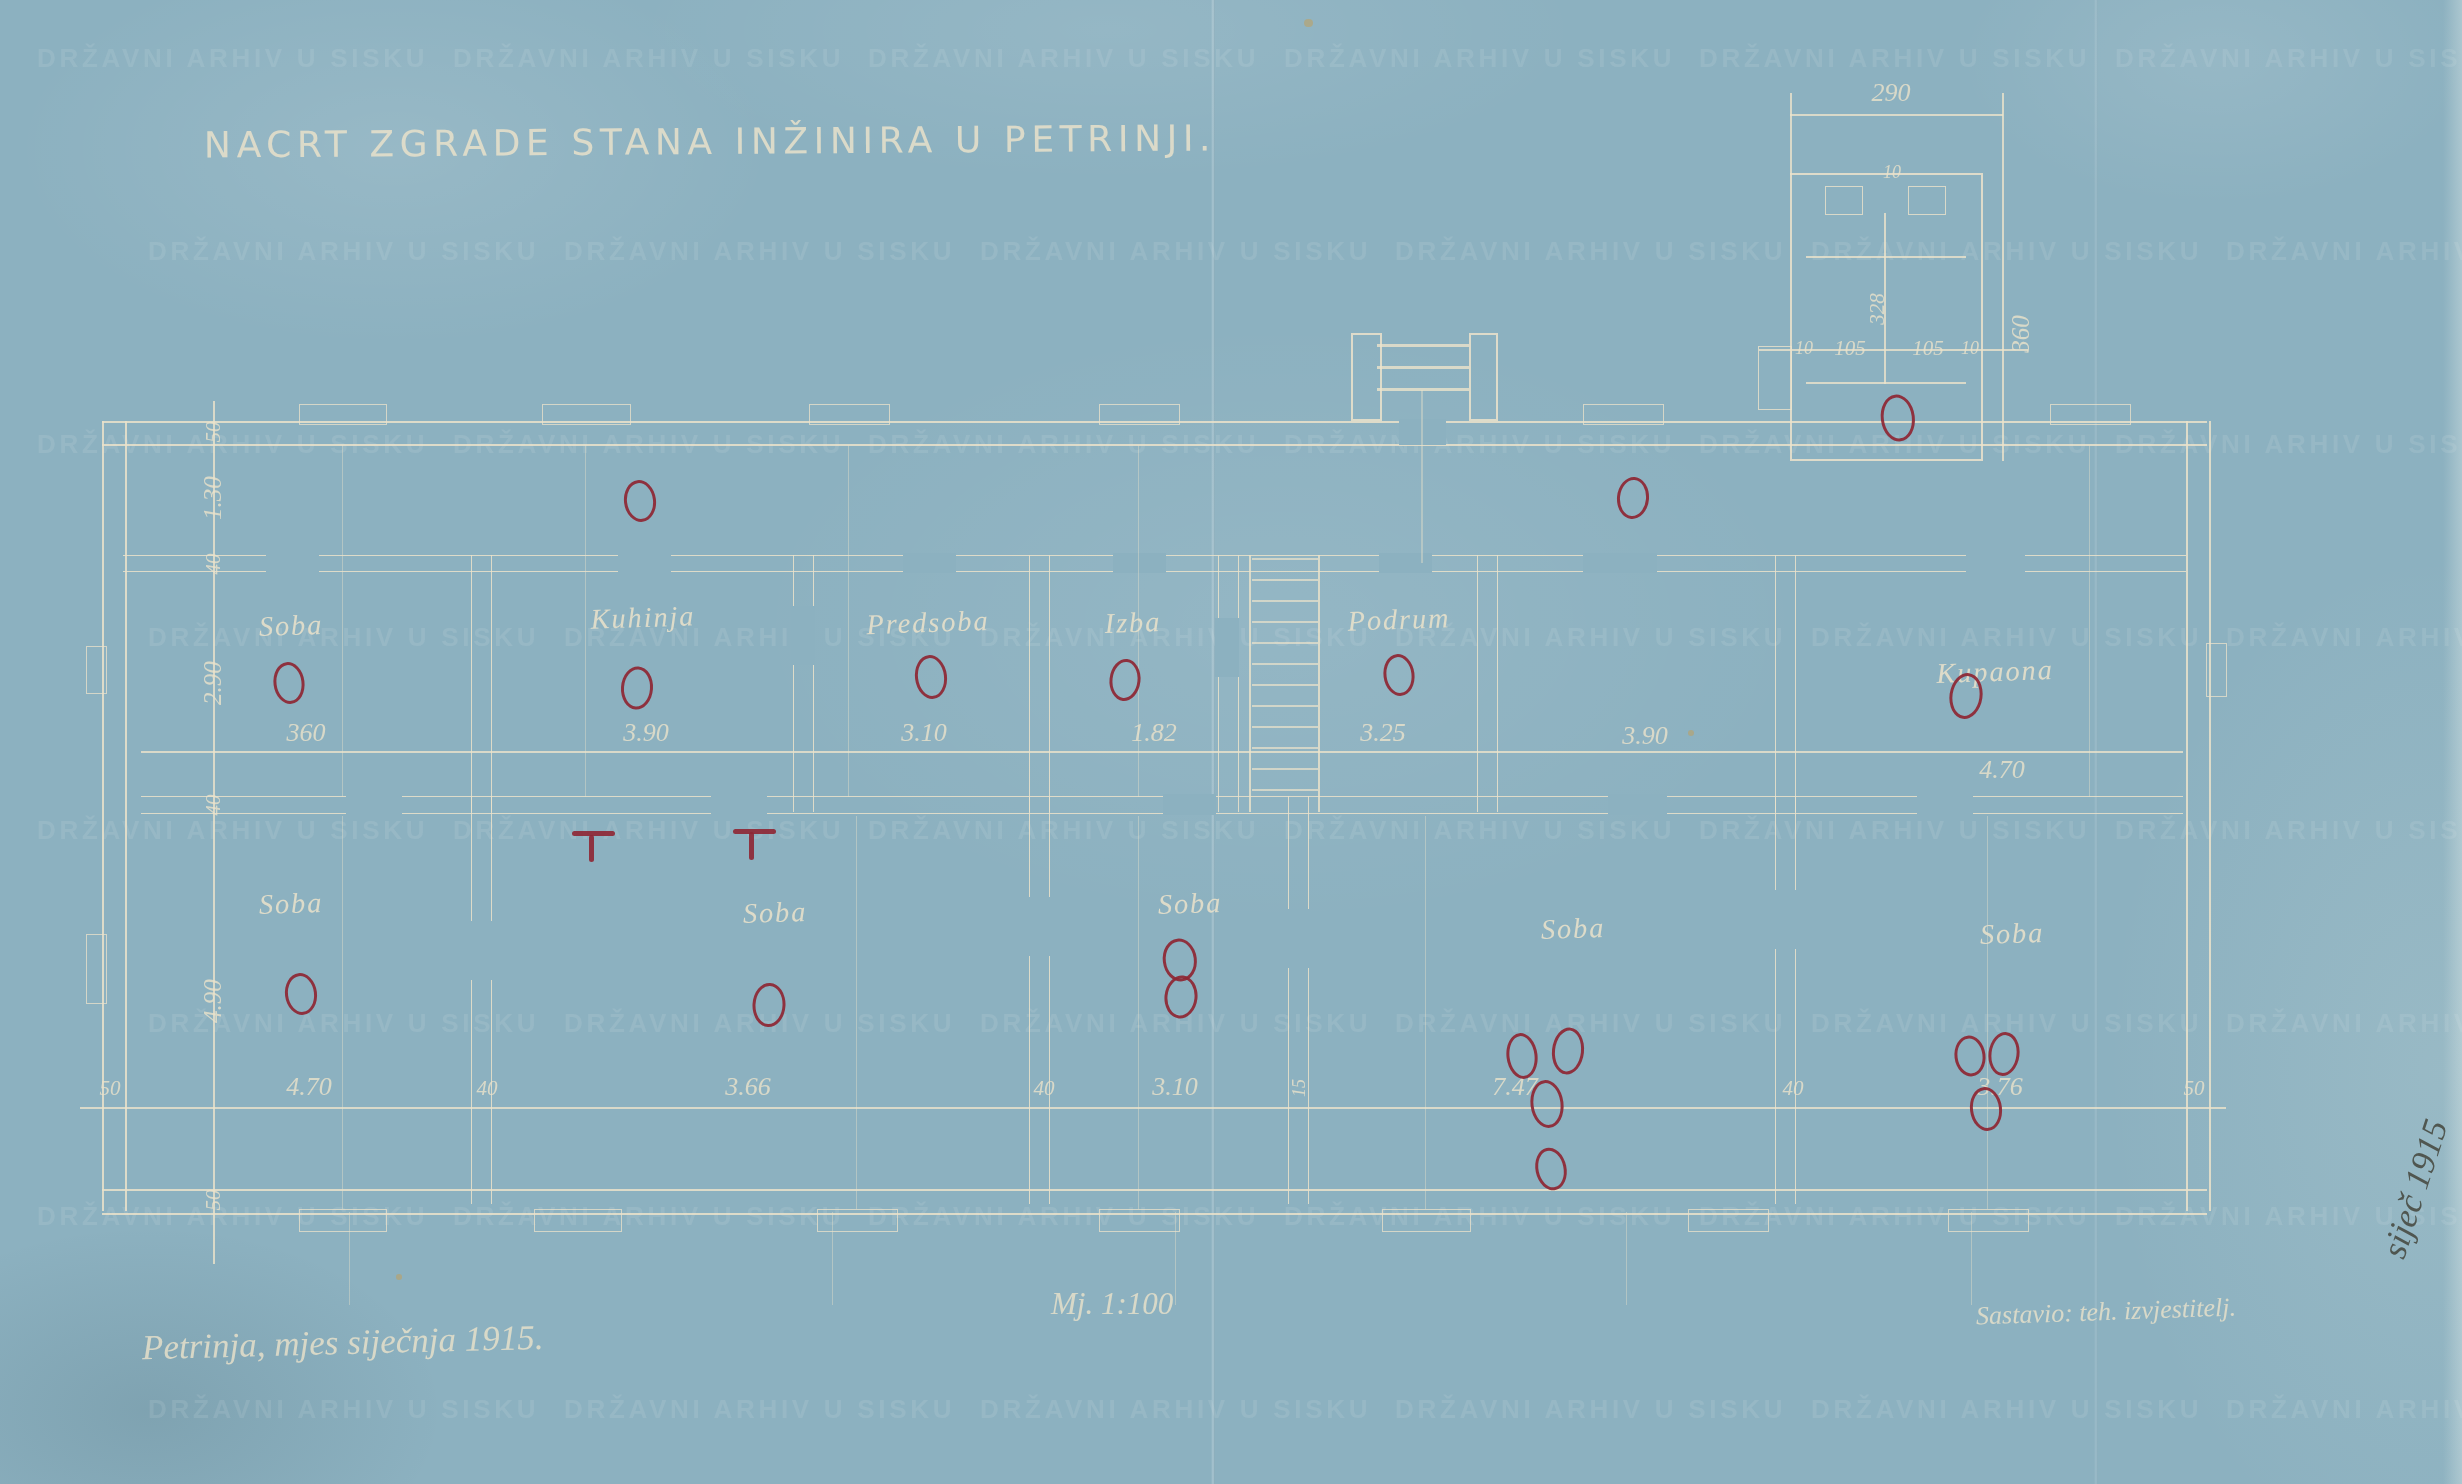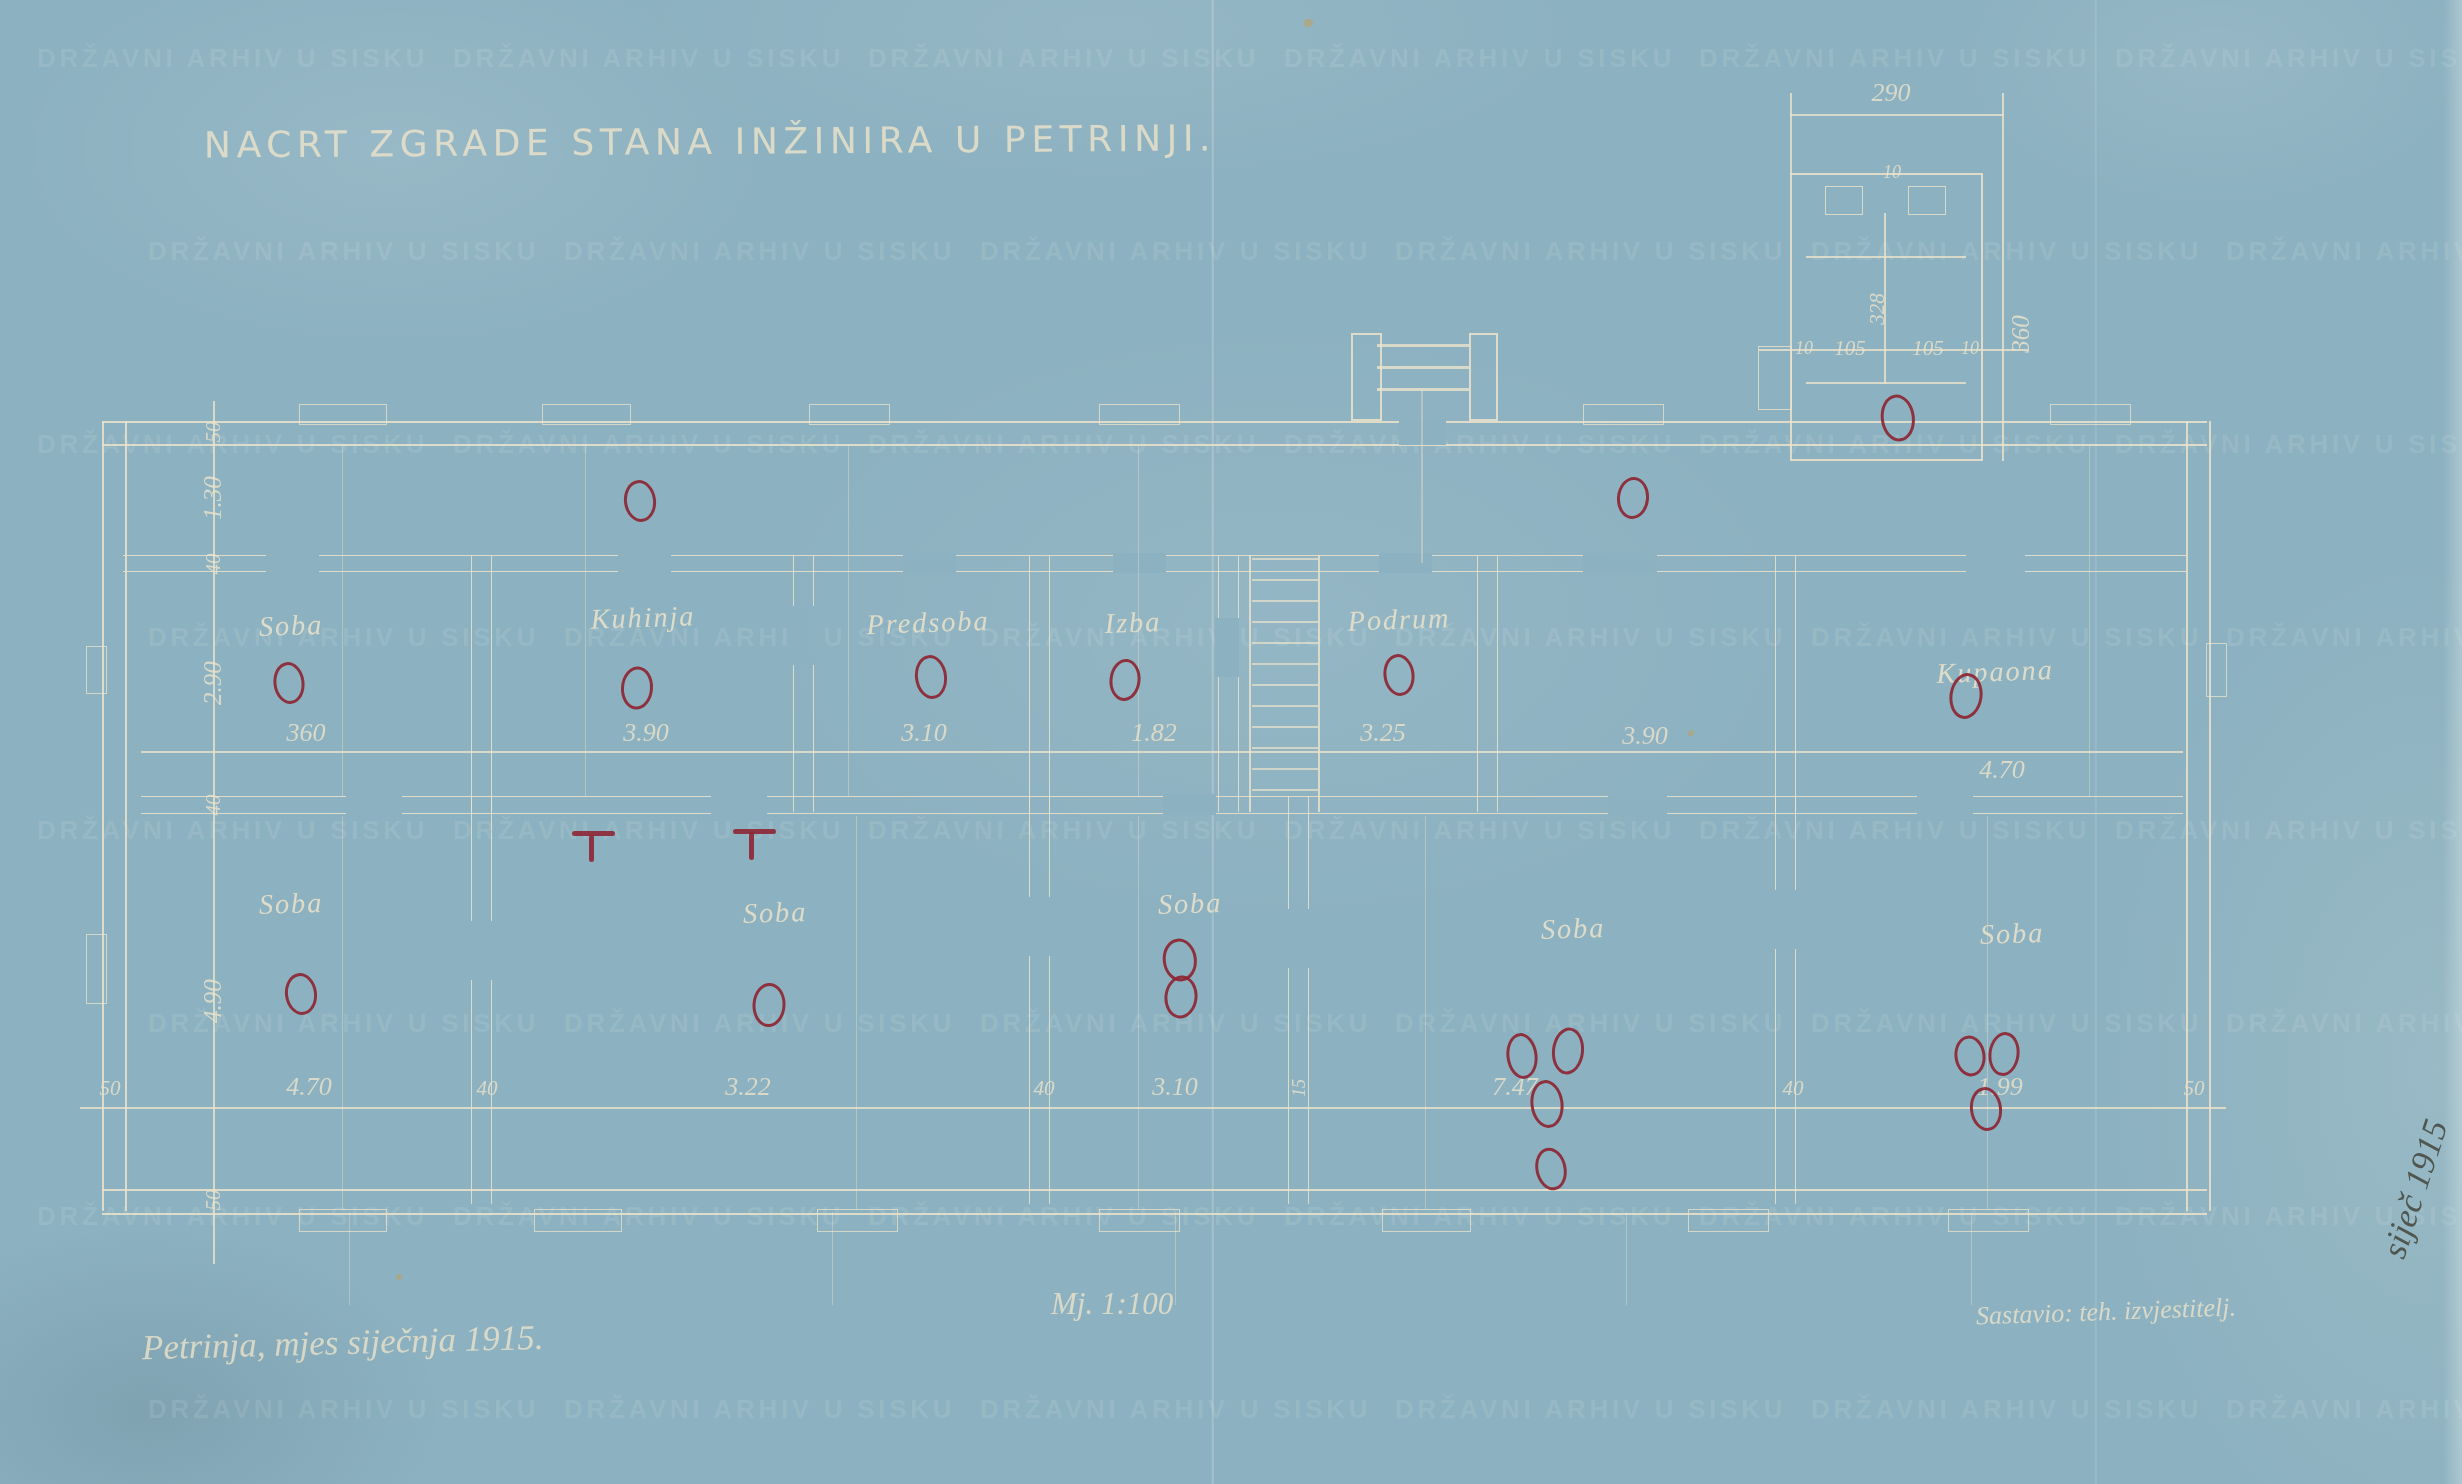--- a/index.html
+++ b/index.html
@@ -228,26 +228,26 @@
   <div class="dim" style="left:924px;top:733px">3.10</div>
   <div class="dim" style="left:1154px;top:733px">1.82</div>
   <div class="dim" style="left:1383px;top:733px">3.25</div>
   <div class="dim" style="left:1645px;top:736px">3.90</div>
   <div class="dim" style="left:2002px;top:770px">4.70</div>
 
   <div class="ln" style="left:80px;top:1107px;width:2146px;height:1.9px"></div>
   <div class="dim sm" style="left:110px;top:1088px">50</div>
   <div class="dim" style="left:309px;top:1087px">4.70</div>
   <div class="dim sm" style="left:487px;top:1088px">40</div>
-  <div class="dim" style="left:748px;top:1087px">3.22</div>
+  <div class="dim" style="left:748px;top:1087px">3.66</div>
   <div class="dim sm" style="left:1044px;top:1088px">40</div>
   <div class="dim" style="left:1175px;top:1087px">3.10</div>
   <div class="dim" style="left:1515px;top:1087px">7.47</div>
   <div class="dim sm" style="left:1793px;top:1088px">40</div>
-  <div class="dim" style="left:2000px;top:1087px">1.99</div>
+  <div class="dim" style="left:2000px;top:1087px">3.76</div>
   <div class="dim sm" style="left:2194px;top:1088px">50</div>
   <div class="dimv xs" style="left:1299px;top:1088px">15</div>
 
   <div class="ln" style="left:213px;top:401px;width:1.9px;height:863px"></div>
   <div class="dimv sm" style="left:213px;top:432px">50</div>
   <div class="dimv" style="left:213px;top:498px">1.30</div>
   <div class="dimv sm" style="left:213px;top:564px">40</div>
   <div class="dimv" style="left:213px;top:683px">2.90</div>
   <div class="dimv sm" style="left:213px;top:805px">40</div>
   <div class="dimv" style="left:213px;top:1001px">4.90</div>

